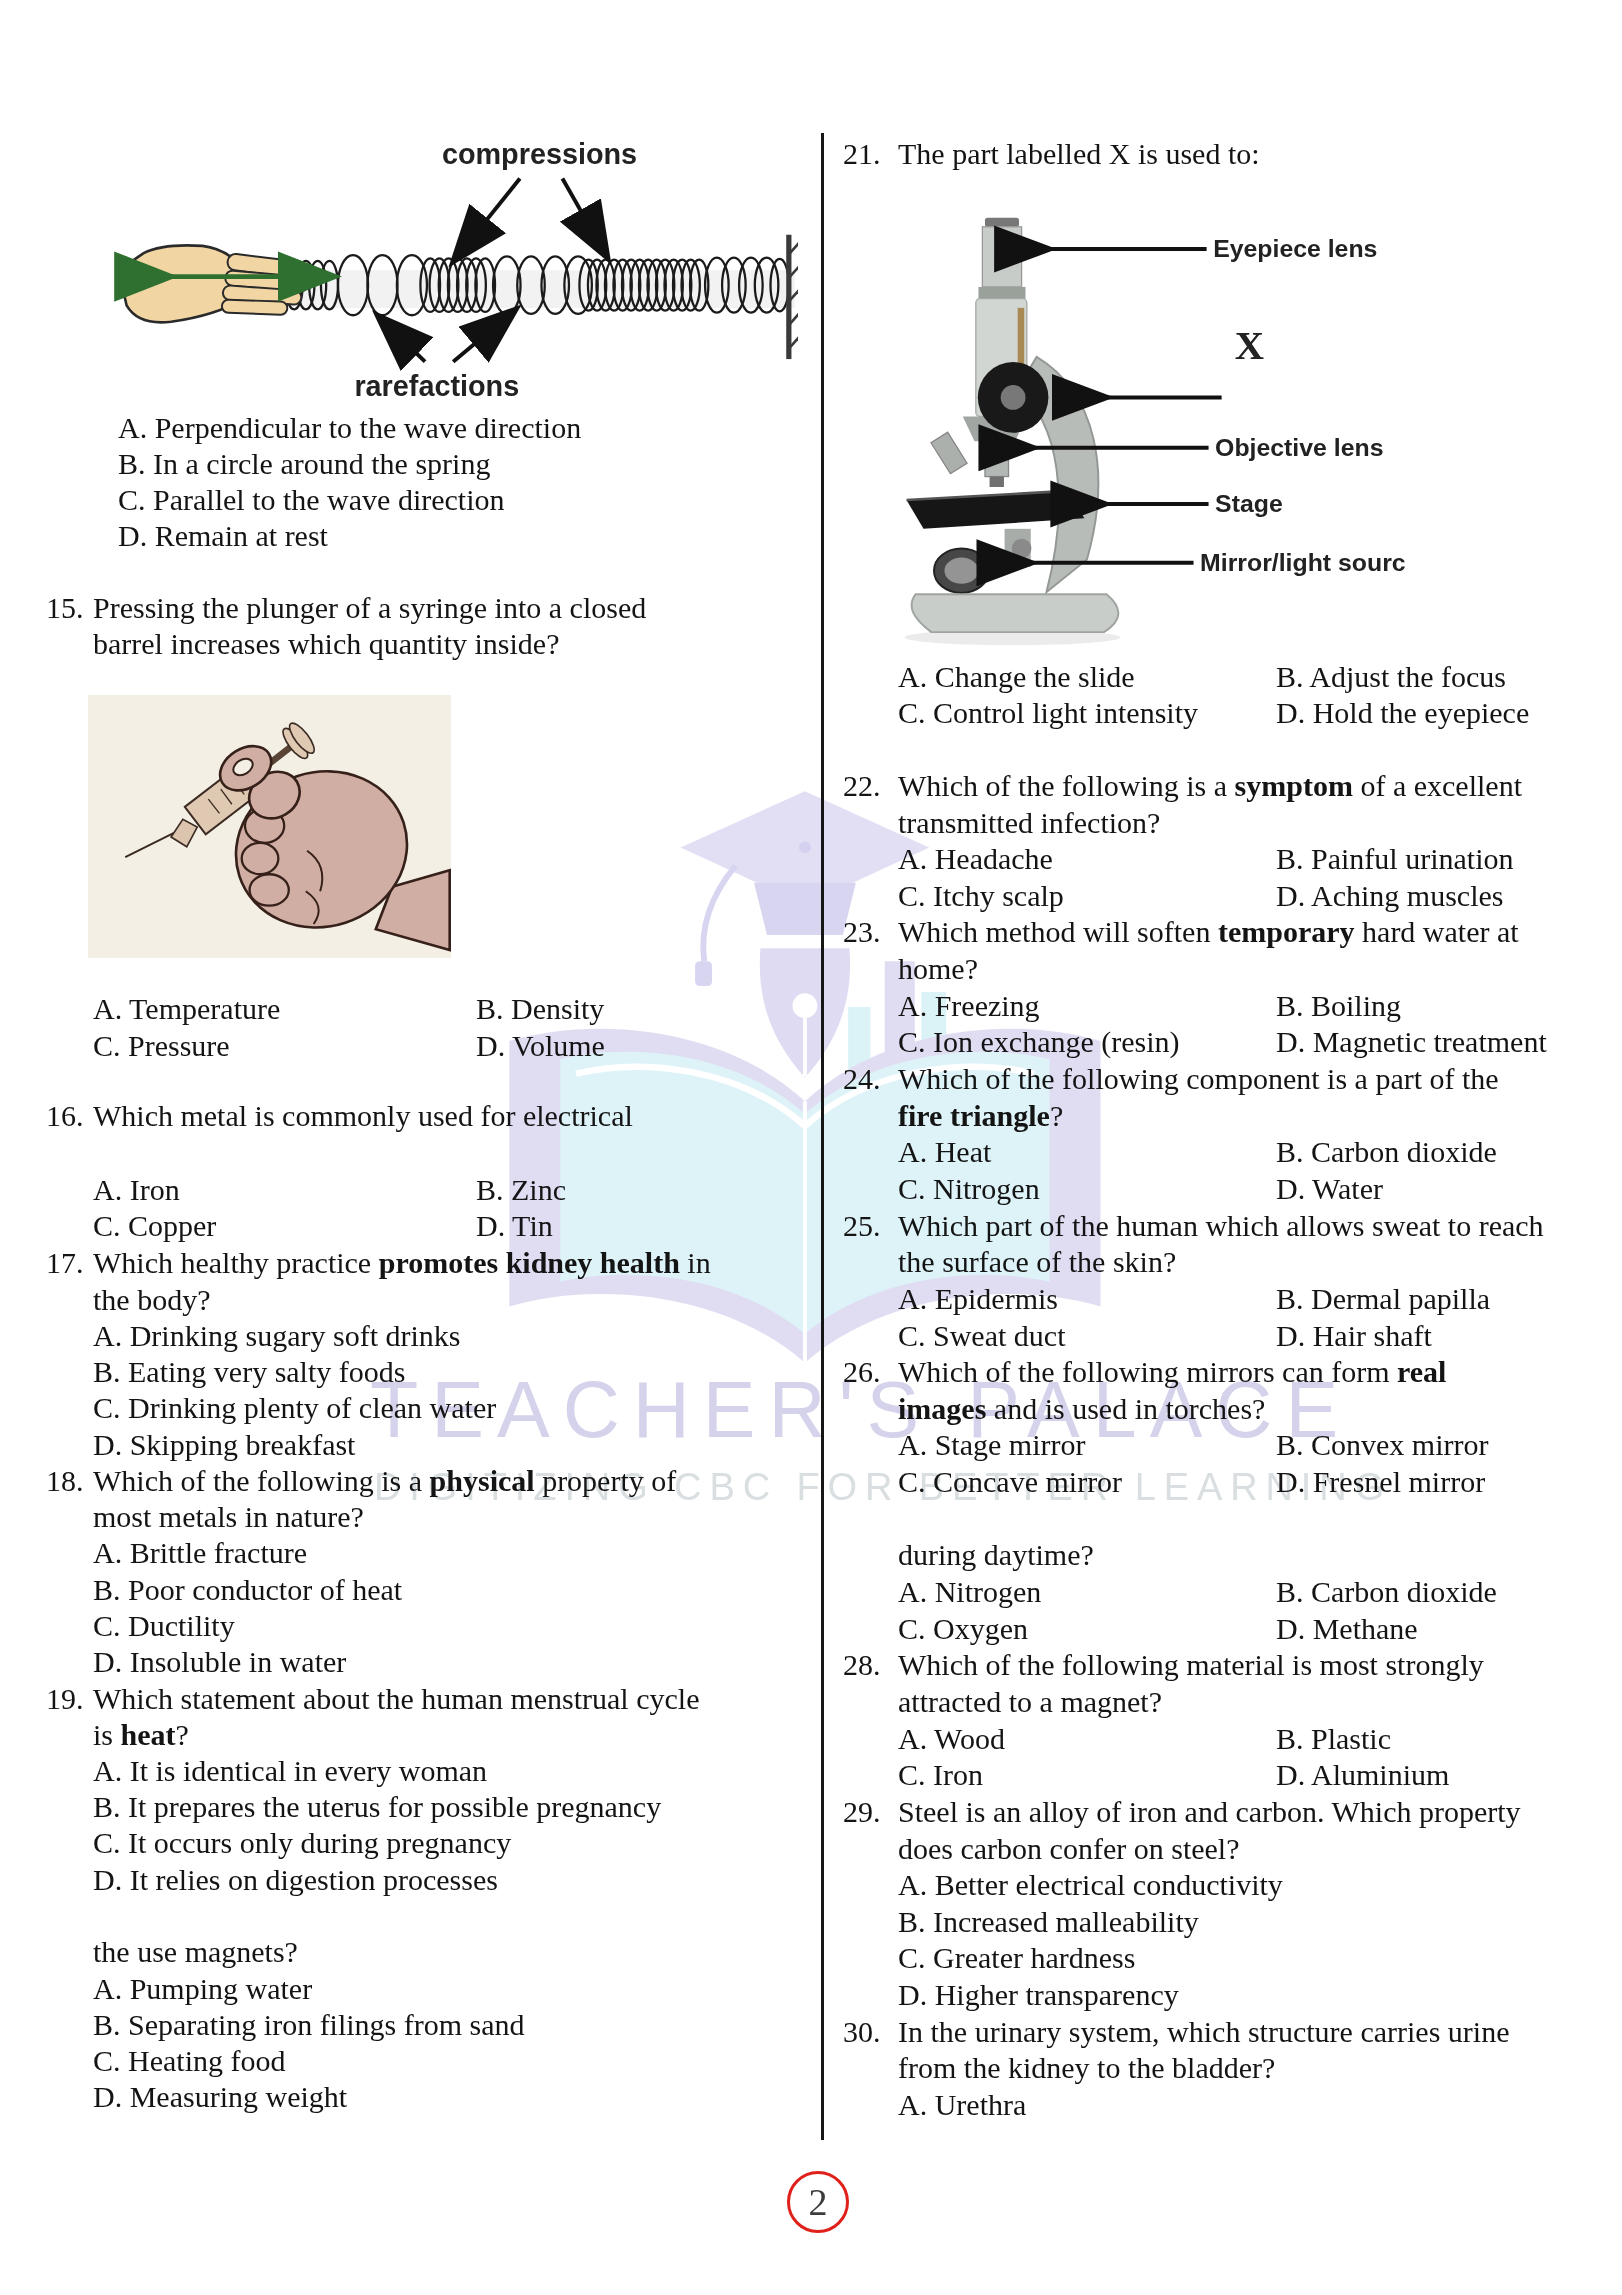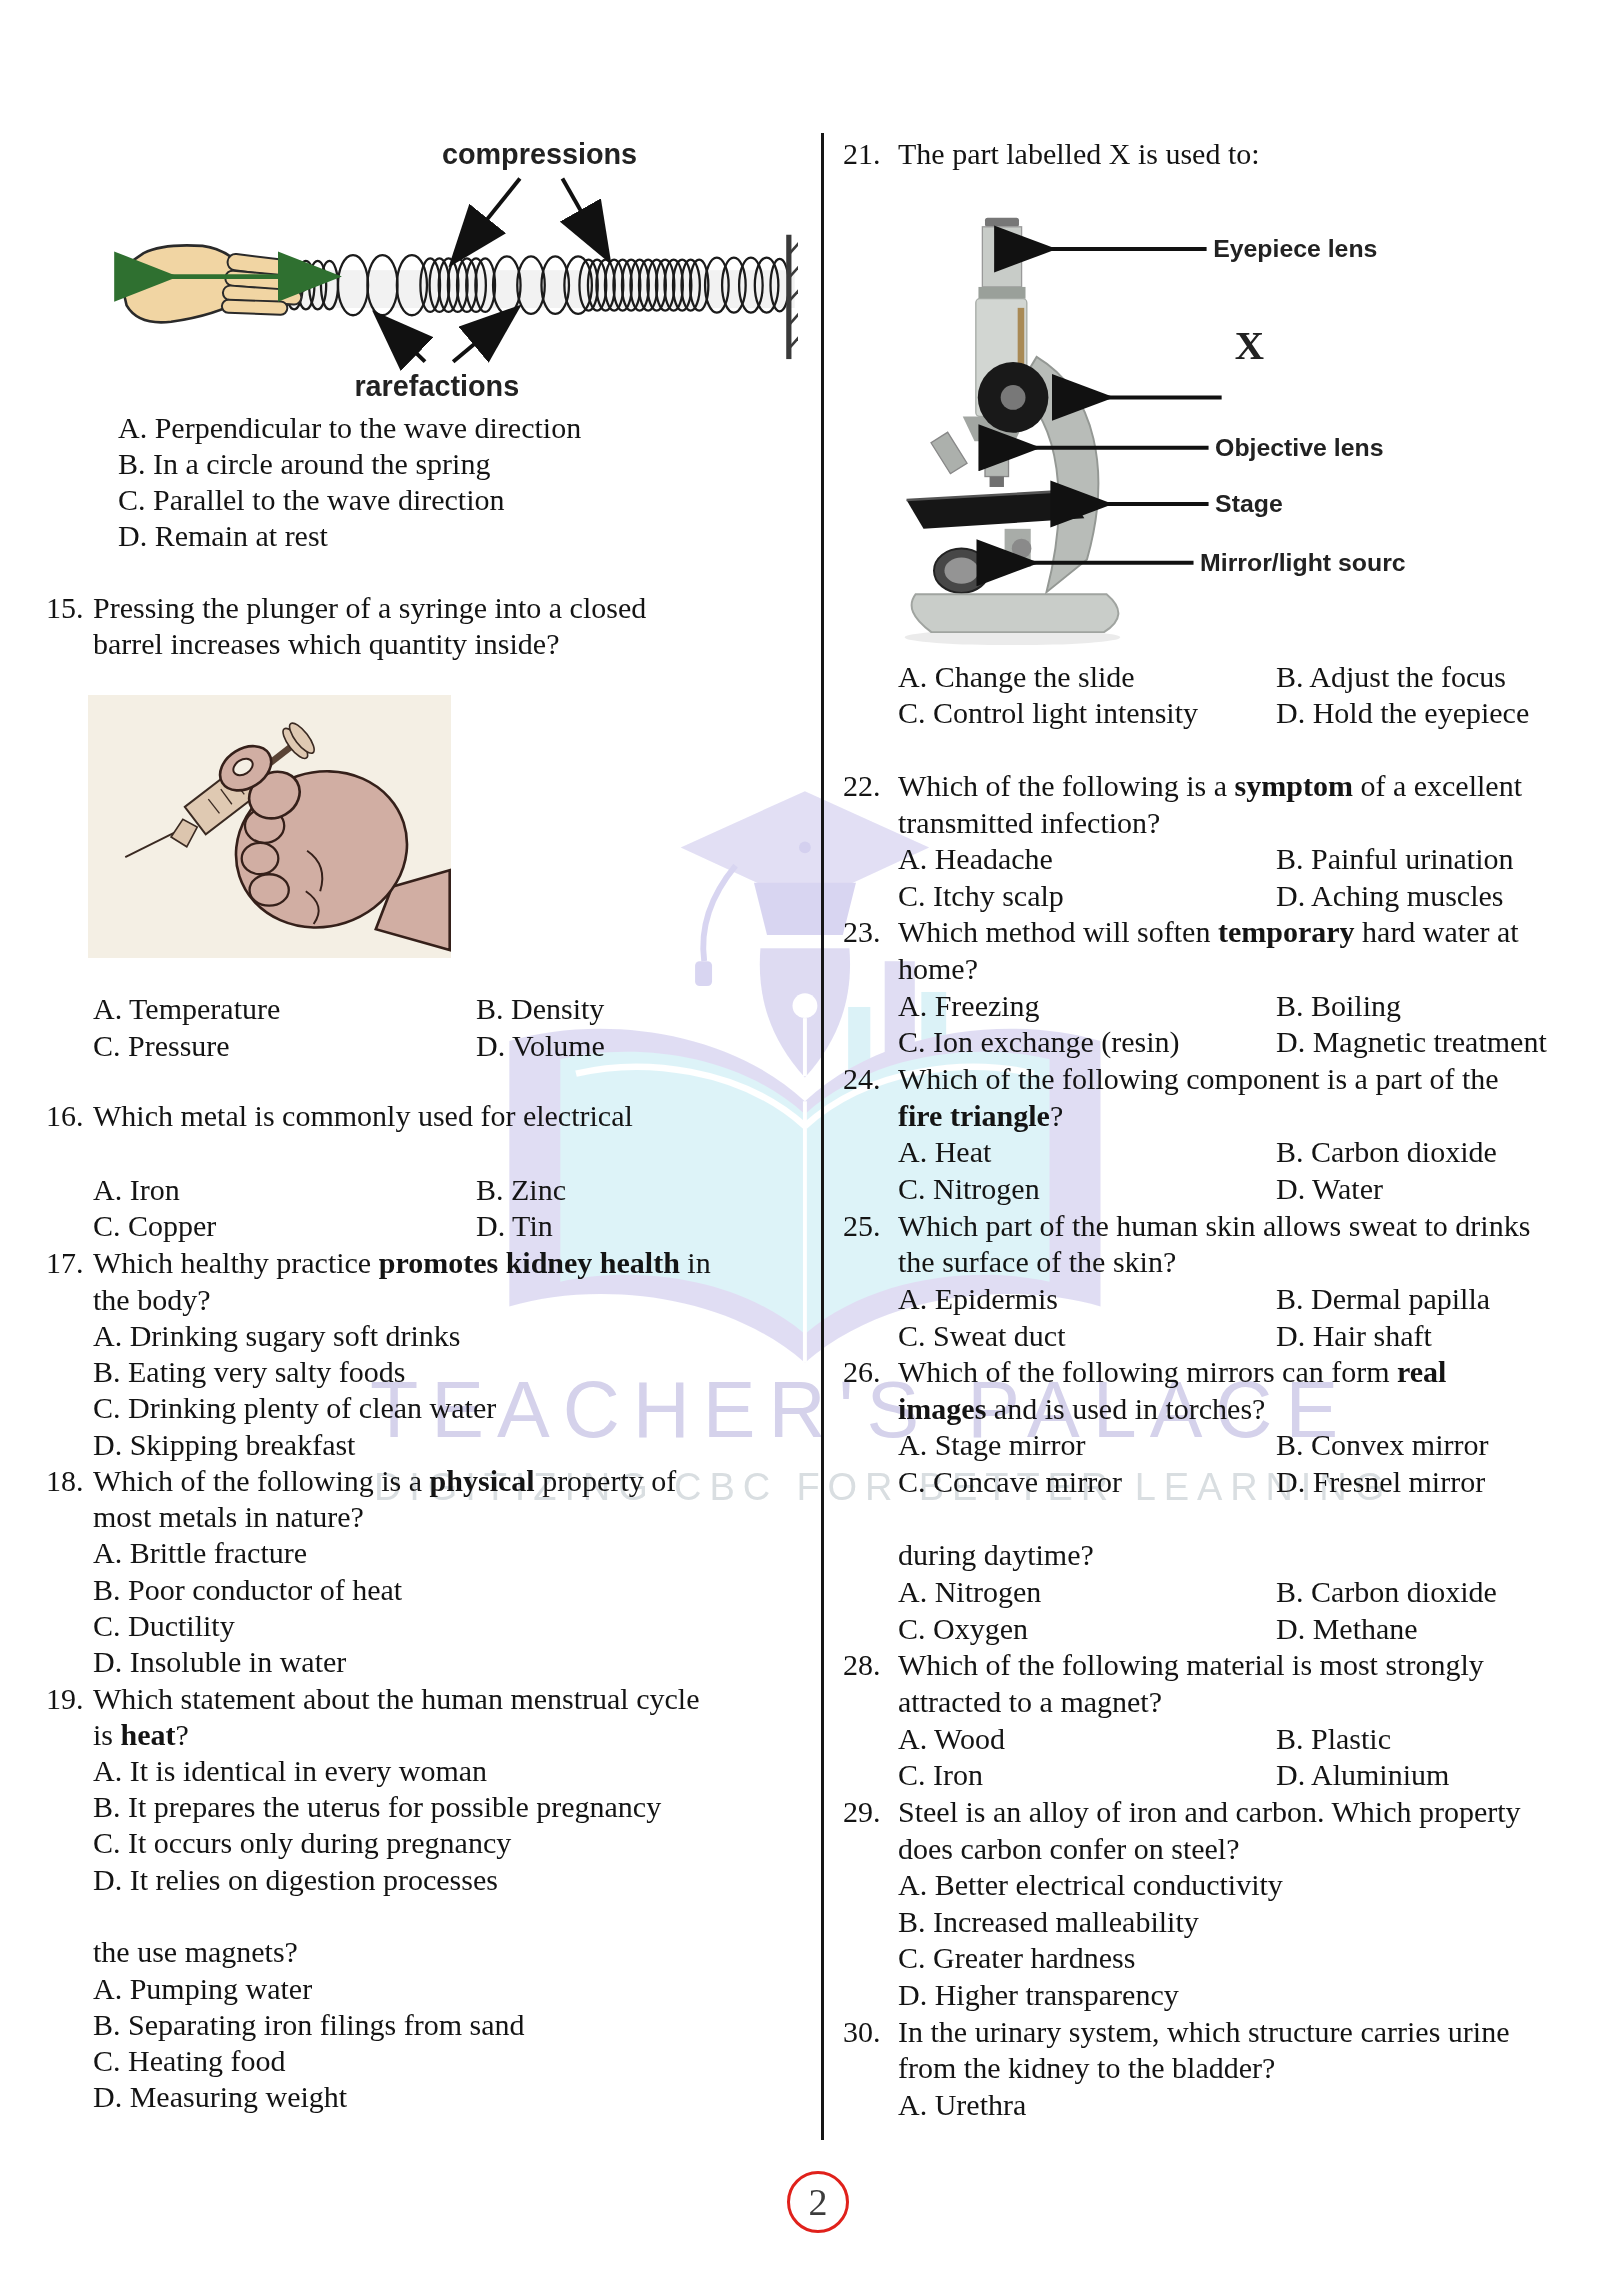--- a/index.html
+++ b/index.html
@@ -319,21 +319,21 @@
     </div>
     <div class="line" style="left:898px;top:1099px">
       <b>fire triangle</b><span>?</span>
     </div>
     <div class="line" style="left:898px;top:1135px">A. Heat</div>
     <div class="line" style="left:1276px;top:1135px">B. Carbon dioxide</div>
     <div class="line" style="left:898px;top:1172px">C. Nitrogen</div>
     <div class="line" style="left:1276px;top:1172px">D. Water</div>
 
     <div class="line" style="left:843px;top:1209px">
-      <span class="qnr">25.</span><span>Which part of the human skin allows sweat to drinks</span>
+      <span class="qnr">25.</span><span>Which part of the human which allows sweat to reach</span>
     </div>
     <div class="line" style="left:898px;top:1245px">the surface of the skin?</div>
     <div class="line" style="left:898px;top:1282px">A. Epidermis</div>
     <div class="line" style="left:1276px;top:1282px">B. Dermal papilla</div>
     <div class="line" style="left:898px;top:1319px">C. Sweat duct</div>
     <div class="line" style="left:1276px;top:1319px">D. Hair shaft</div>
 
     <div class="line" style="left:843px;top:1355px">
       <span class="qnr">26.</span><span>Which of the following mirrors can form </span><b>real</b>
     </div>

